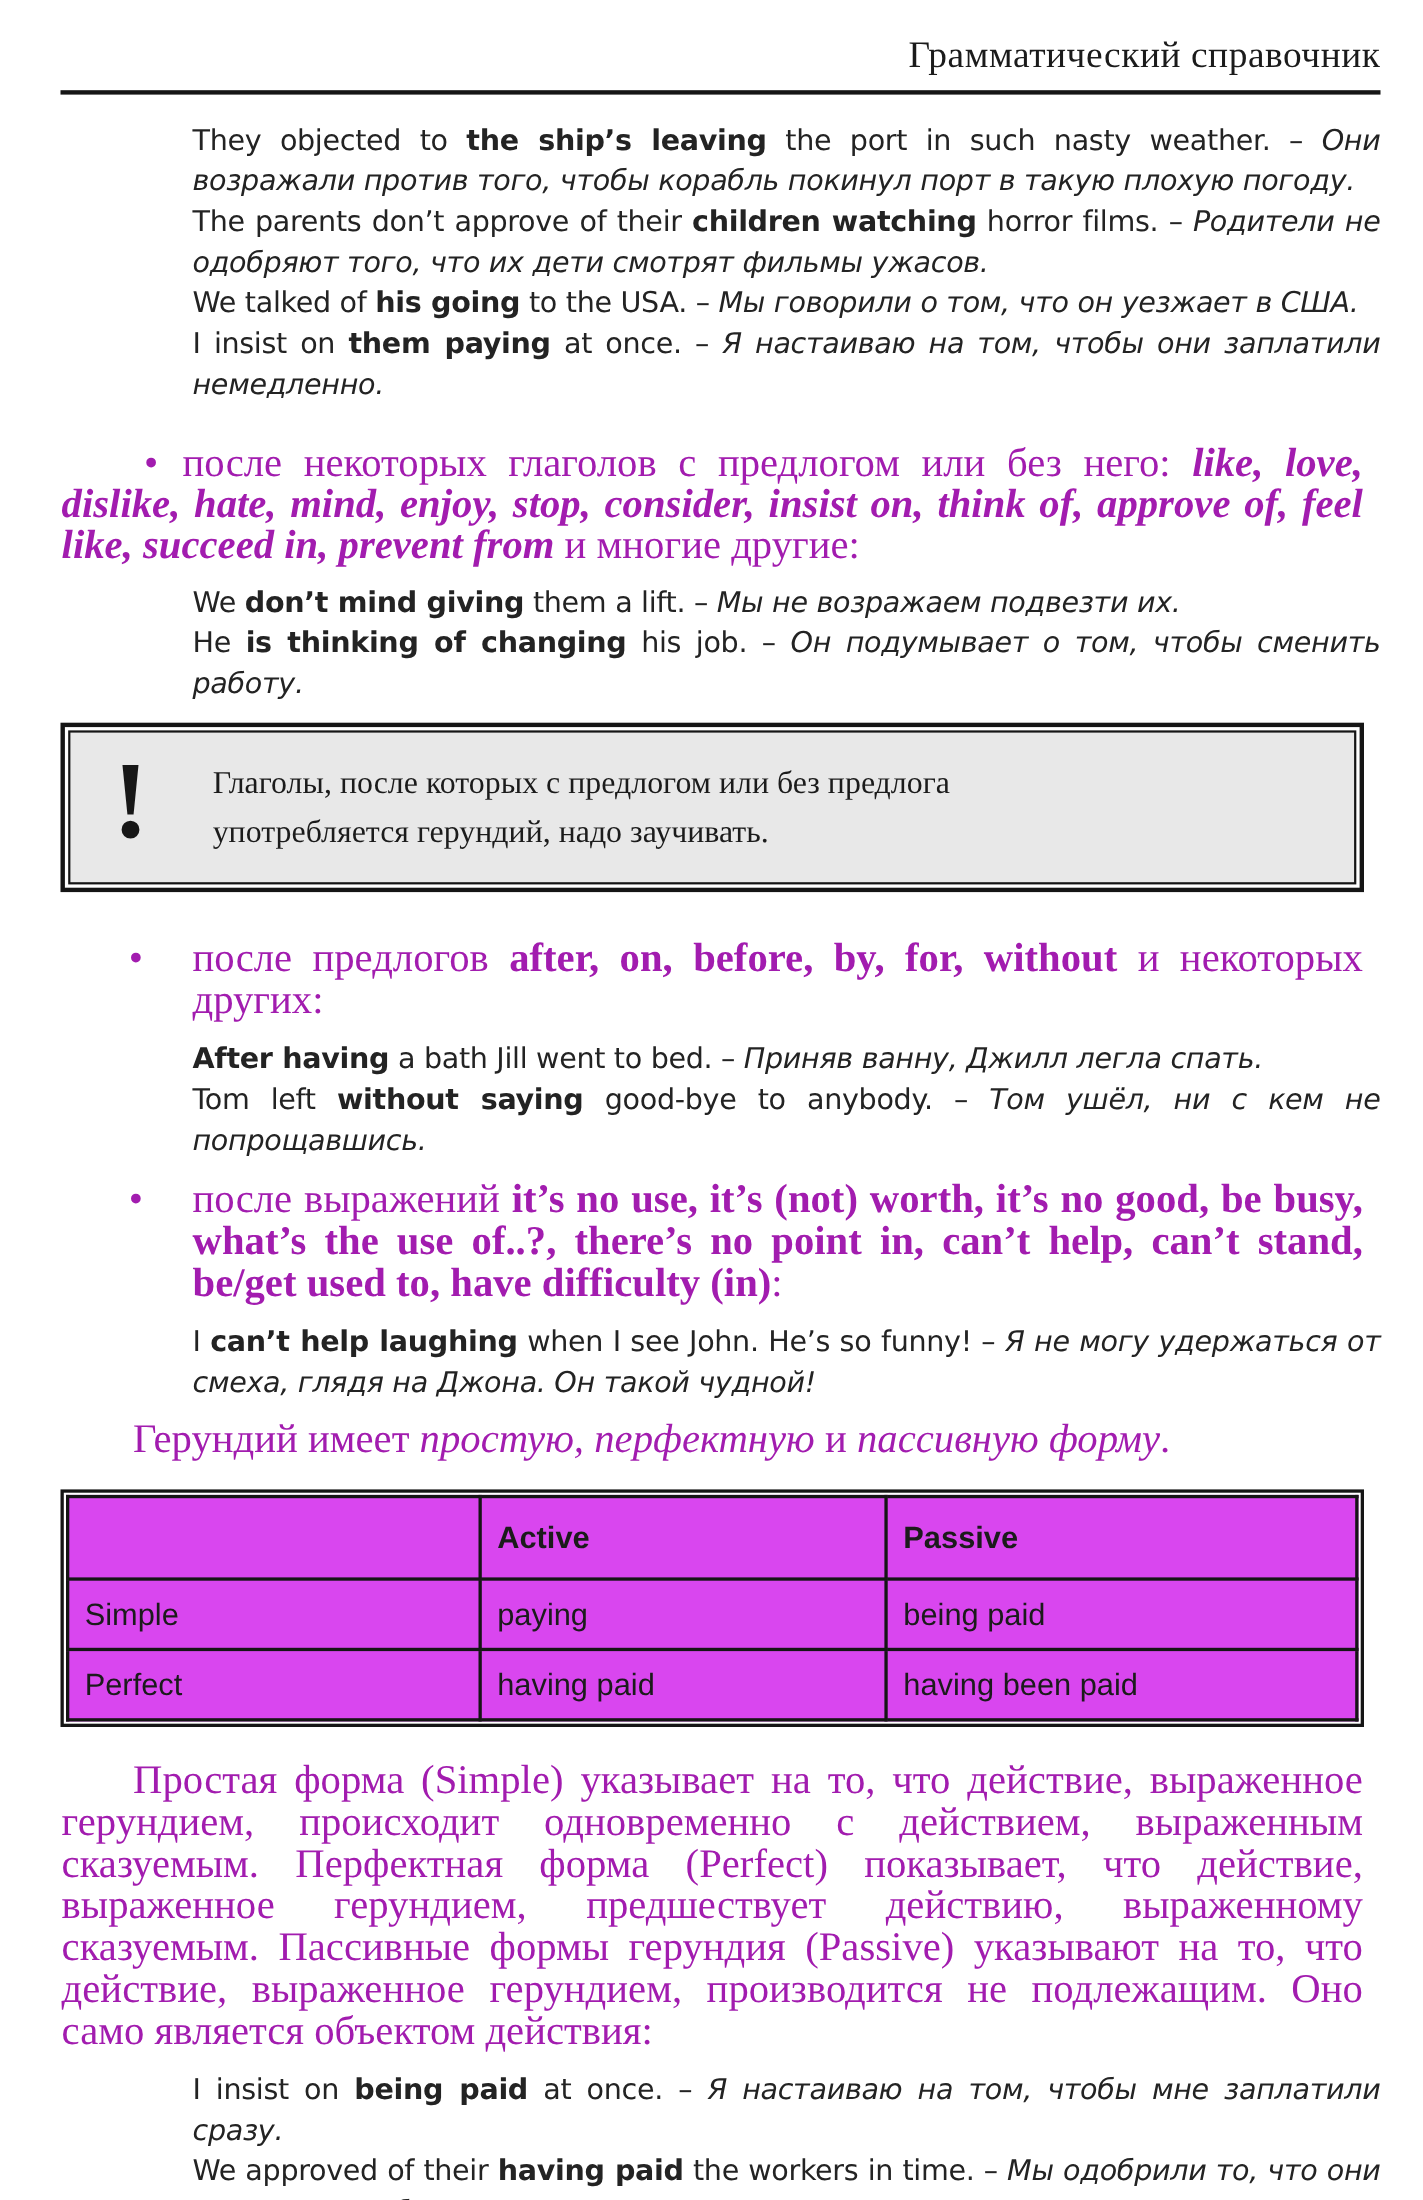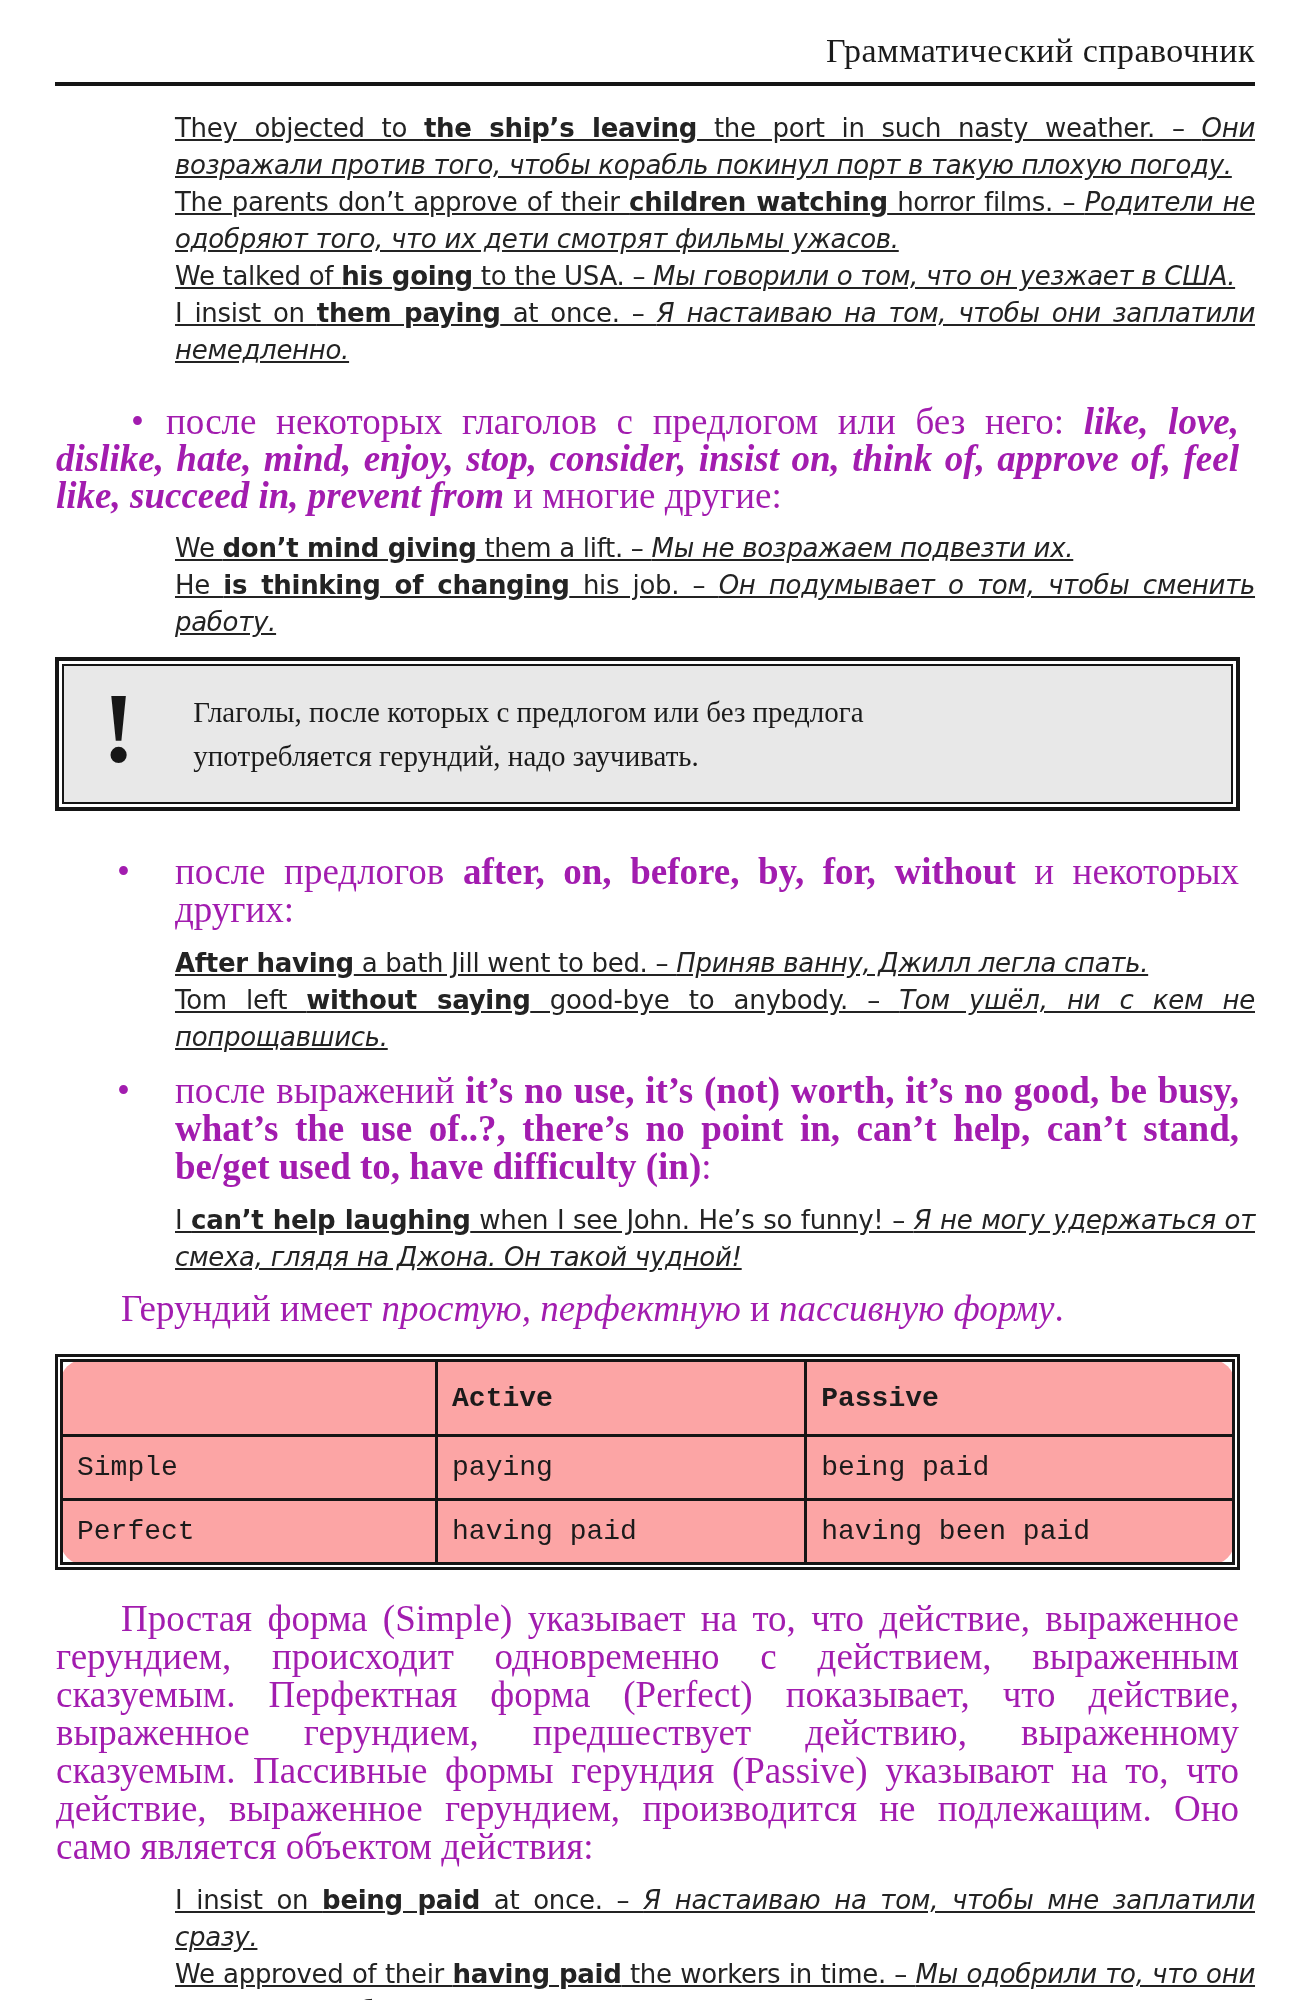--- a/index.html
+++ b/index.html
@@ -12,21 +12,21 @@
   .title{
     margin:0;text-align:right;font-family:"Liberation Serif",serif;
     font-weight:400;font-size:34px;line-height:42px;color:#1b1b1b;letter-spacing:0.5px;
   }
   .rule{height:4px;background:#151515;margin:10px 0 0 15px;}
   
   .ex-block{margin-left:135px;}
   .ex-block .ex{
     margin:0;font-family:"DejaVu Sans", sans-serif;
     font-size:26px;line-height:37px;letter-spacing:-0.3px;
-    text-align:justify;color:#232323;text-decoration:underline;
+    text-align:justify;color:#232323;
   }
   .mt-intro{margin-top:24px;}
   .mt-b2{margin-top:4px;}
   .mt-b3{margin-top:6px;}
   .mt-b4{margin-top:2px;}
   .mt-b5{margin-top:4px;}
   
   .serif{
     font-family:"Liberation Serif",serif;font-size:37px;line-height:38px;
     text-align:justify;margin:16px;color:#a21caf;
@@ -56,22 +56,22 @@
     font-family:"Liberation Serif",serif;font-weight:700;font-size:100px;line-height:104px;
     margin-top:2px;color:#171717;flex:0 0 auto;
   }
   .warning-text{
     margin:16px 0 0 58px;max-width:720px;font-family:"Liberation Serif",serif;
     font-size:29px;line-height:44px;text-align:left;color:#1b1b1b;
   }
   
   .tbl-wrap{margin:26px 15px 0 15px;border:3px solid #151515;padding:2px;background:#ffffff;}
   table.forms{
-    width:100%;border-collapse:collapse;background:#fca5a5;
-    font-family:Liberation Mono, monospace;font-size:28px;color:#1b1b1b;table-layout:fixed;border-radius:25px;
+    width:100%;border-collapse:collapse;background:#d946ef;
+    font-family:Liberation Sans, sans-serif;font-size:28px;color:#1b1b1b;table-layout:fixed;
   }
   table.forms th, table.forms td{
     border:3px solid #151515;text-align:left;padding:0 8px 0 14px;vertical-align:middle;
   }
   table.forms thead th{height:72px;font-weight:700;}
   table.forms tbody td{height:61px;font-weight:400;}
   
   .pagenum{
     margin:0;text-align:right;font-family:"Liberation Serif",serif;
     font-weight:700;font-size:46px;line-height:52px;color:#151515;

